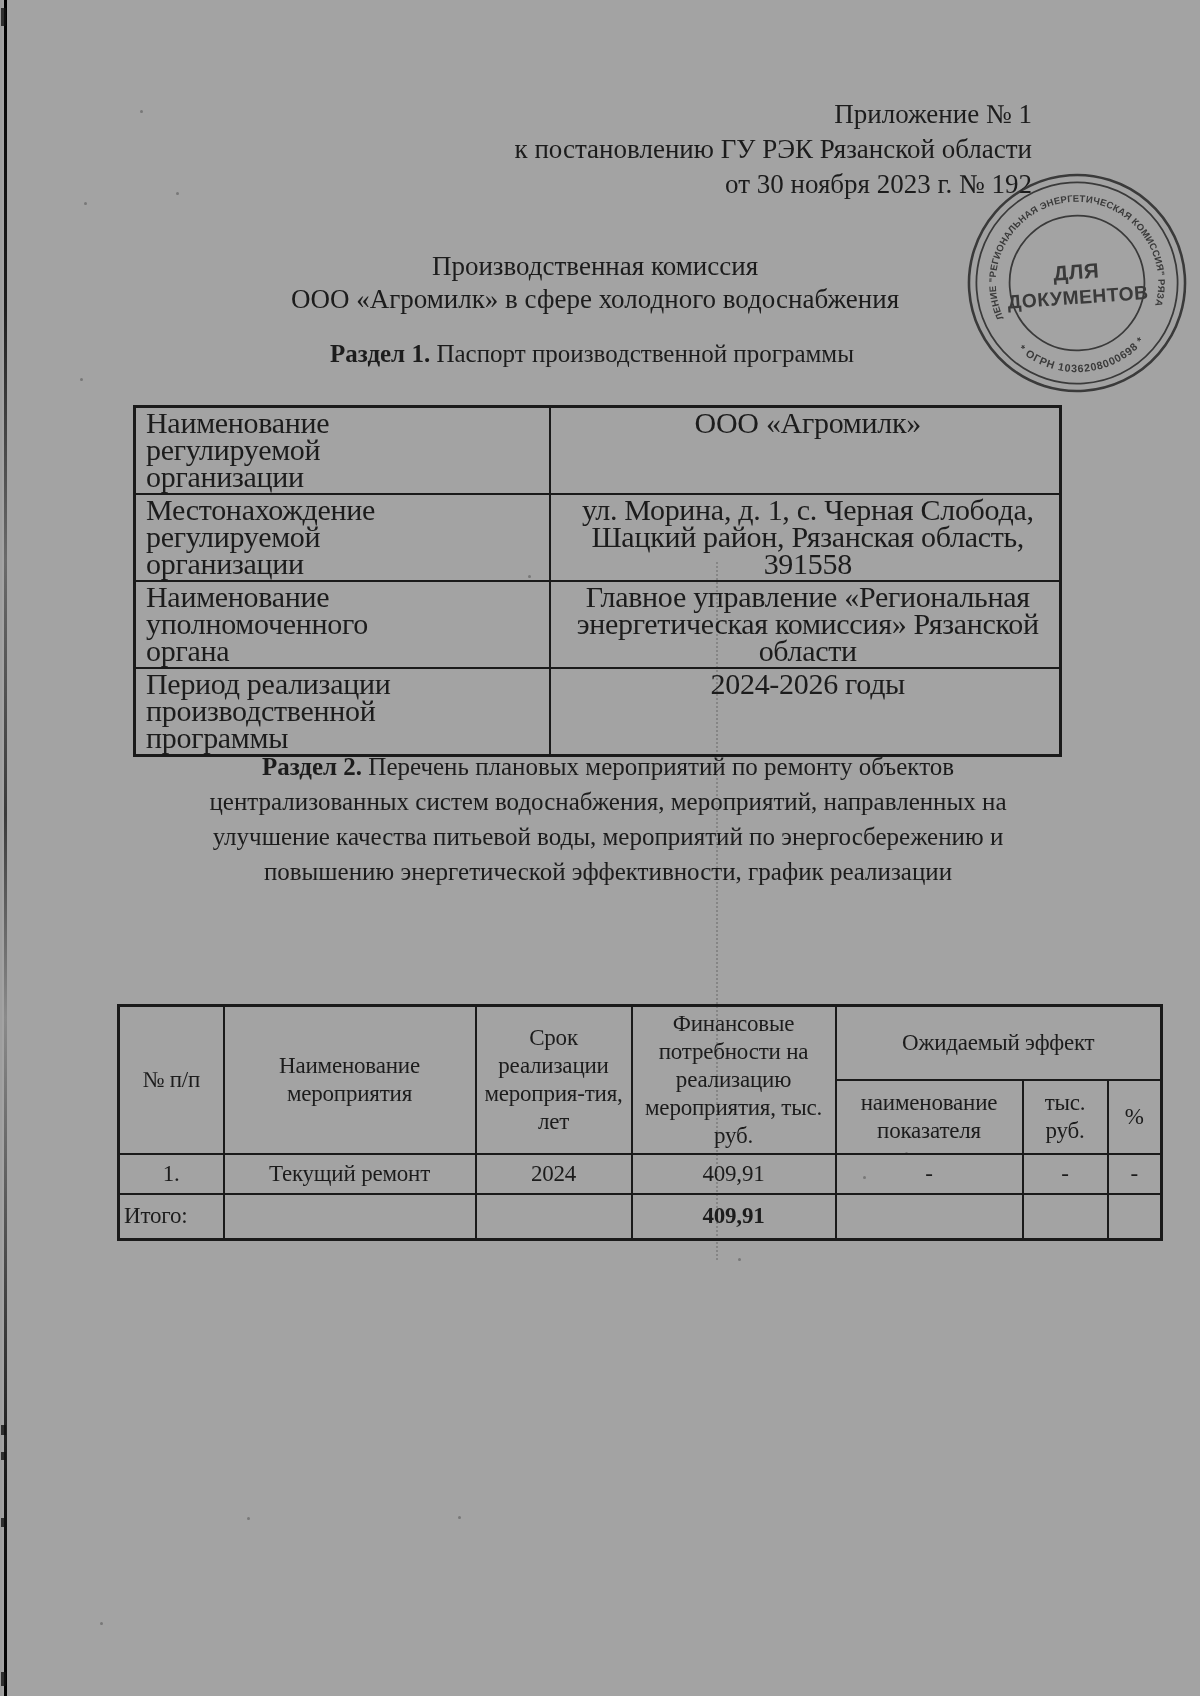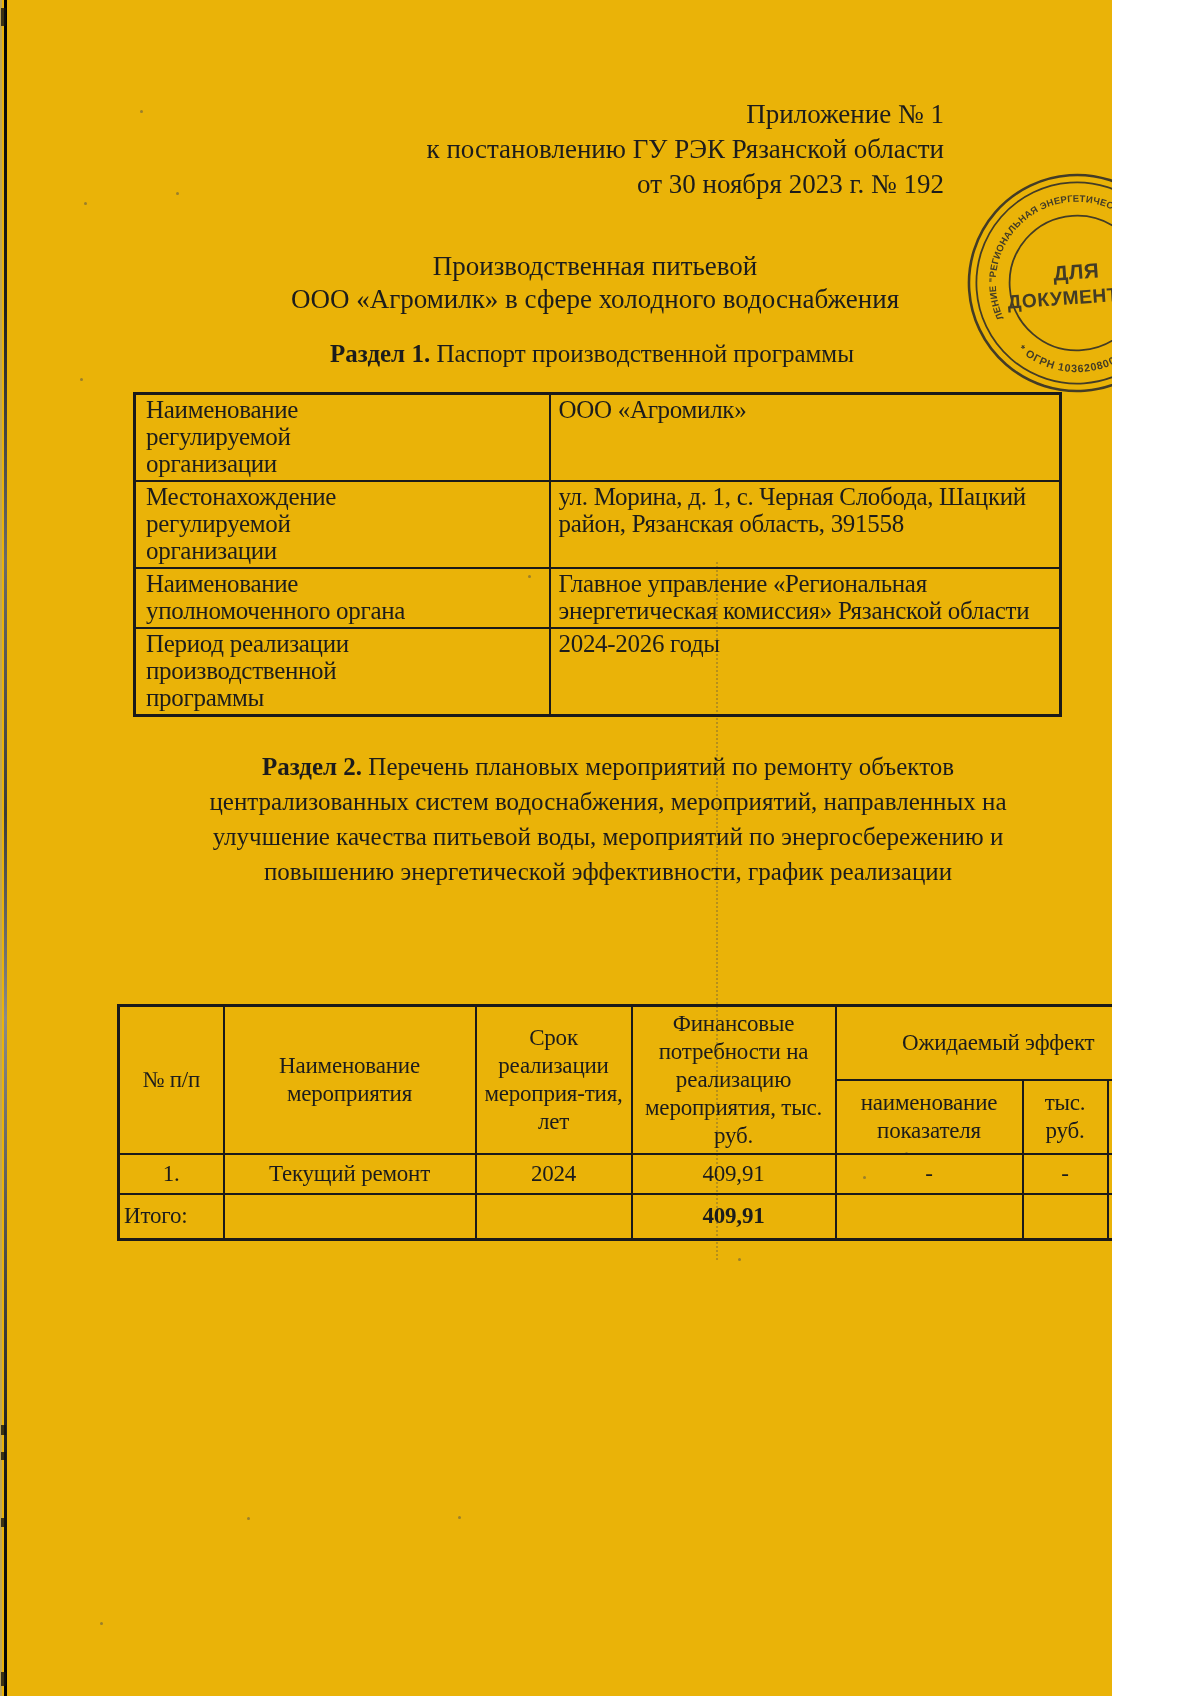--- a/index.html
+++ b/index.html
@@ -1,17 +1,17 @@
 <!DOCTYPE html>
 <html lang="ru"><head>
 <meta charset="utf-8">
 <style>
   html,body { margin:0; padding:0; background:#ffffff; }
   .page {
-    position:relative; width:1112px; height:1696px; background:#eab308;
+    position:relative; width:1200px; height:1696px; background:#a3a3a3;
     font-family:"Liberation Serif","DejaVu Serif",serif; color:#1c1c1c;
     overflow:hidden;
   }
 
   
   .scan-edge-soft { position:absolute; left:0; top:0; width:2px; height:1696px; background:#9a9a9a; opacity:.55; }
   .scan-edge { position:absolute; left:4px; top:0; width:3px; height:1696px;
     background:linear-gradient(180deg,#000 0%,#1d1d1d 18%,#6b6b6b 33%,#3a3a3a 48%,#8b8b8b 60%,#4c4c4c 74%,#151515 88%,#000 100%); }
   .scan-tick { position:absolute; left:1px; width:5px; background:#111; opacity:.8; }
   .scan-line-mid { position:absolute; left:716px; top:562px; width:0; height:698px;
@@ -25,24 +25,24 @@
     font-size:27px; line-height:33px; }
   .section-head { position:absolute; left:0; width:1184px; text-align:center; font-size:25px; }
   .section1 { top:340px; }
   .section2 { top:749px; line-height:35px;margin-left:16px; }
   .b { font-weight:bold; }
 
   
   table { border-collapse:collapse; table-layout:fixed; border:3px solid #1a1a1a; }
   td,th { border:2px solid #1a1a1a; font-weight:normal; }
 
-  .t1 { position:absolute; top:392px; left:133px; width:926px; font-size:25px; }
+  .t1 { position:absolute; top:405px; left:133px; width:926px; font-size:30px; }
   .t1 td { vertical-align:top; line-height:27px; padding:1px 2px 3px 10px; letter-spacing:-0.3px; }
   .t1 td.lbl { padding-right:128px; }
-  .t1 td.val { padding-left:8px; }
+  .t1 td.val { padding-left:8px;text-align:center; }
 
   .t2 { position:absolute; top:1004px; left:117px; width:1043px; font-size:23px; text-align:center; }
   .t2 td, .t2 th { vertical-align:middle; line-height:28px; padding:2px 6px; letter-spacing:-0.2px; }
   .t2 tr.hrow1 { height:74px; } .t2 tr.hrow2 { height:74px; }
   .t2 tr.drow  { height:40px; } .t2 tr.trow  { height:46px; }
   .t2 td.left { text-align:left; padding-left:4px;margin-left:36px; }
 
   
   .stamp { position:absolute; left:966px; top:172px; width:222px; height:222px;
     opacity:.87; transform:rotate(-4deg); z-index:5; }
@@ -95,21 +95,21 @@
       <textPath href="#stampTopArc" startOffset="50%">ГЛАВНОЕ УПРАВЛЕНИЕ "РЕГИОНАЛЬНАЯ ЭНЕРГЕТИЧЕСКАЯ КОМИССИЯ" РЯЗАНСКОЙ ОБЛАСТИ</textPath>
     </text>
     <text class="ring-text ogrn-text" text-anchor="middle">
       <textPath href="#stampBottomArc" startOffset="50%">* ОГРН 1036208000698 *</textPath>
     </text>
     <text class="center-text c1" x="112" y="108">ДЛЯ</text>
     <text class="center-text c2" x="112" y="133">ДОКУМЕНТОВ</text>
   </svg>
 
   <div class="title-block">
-    <div>Производственная питьевой</div>
+    <div>Производственная комиссия</div>
     <div>ООО «Агромилк» в сфере холодного водоснабжения</div>
   </div>
 
   <div class="section-head section1"><span class="b">Раздел 1.</span><span> Паспорт производственной программы</span></div>
 
   <table class="t1">
     <colgroup>
         <col style="width:415px">
         <col style="width:511px">
       </colgroup>

